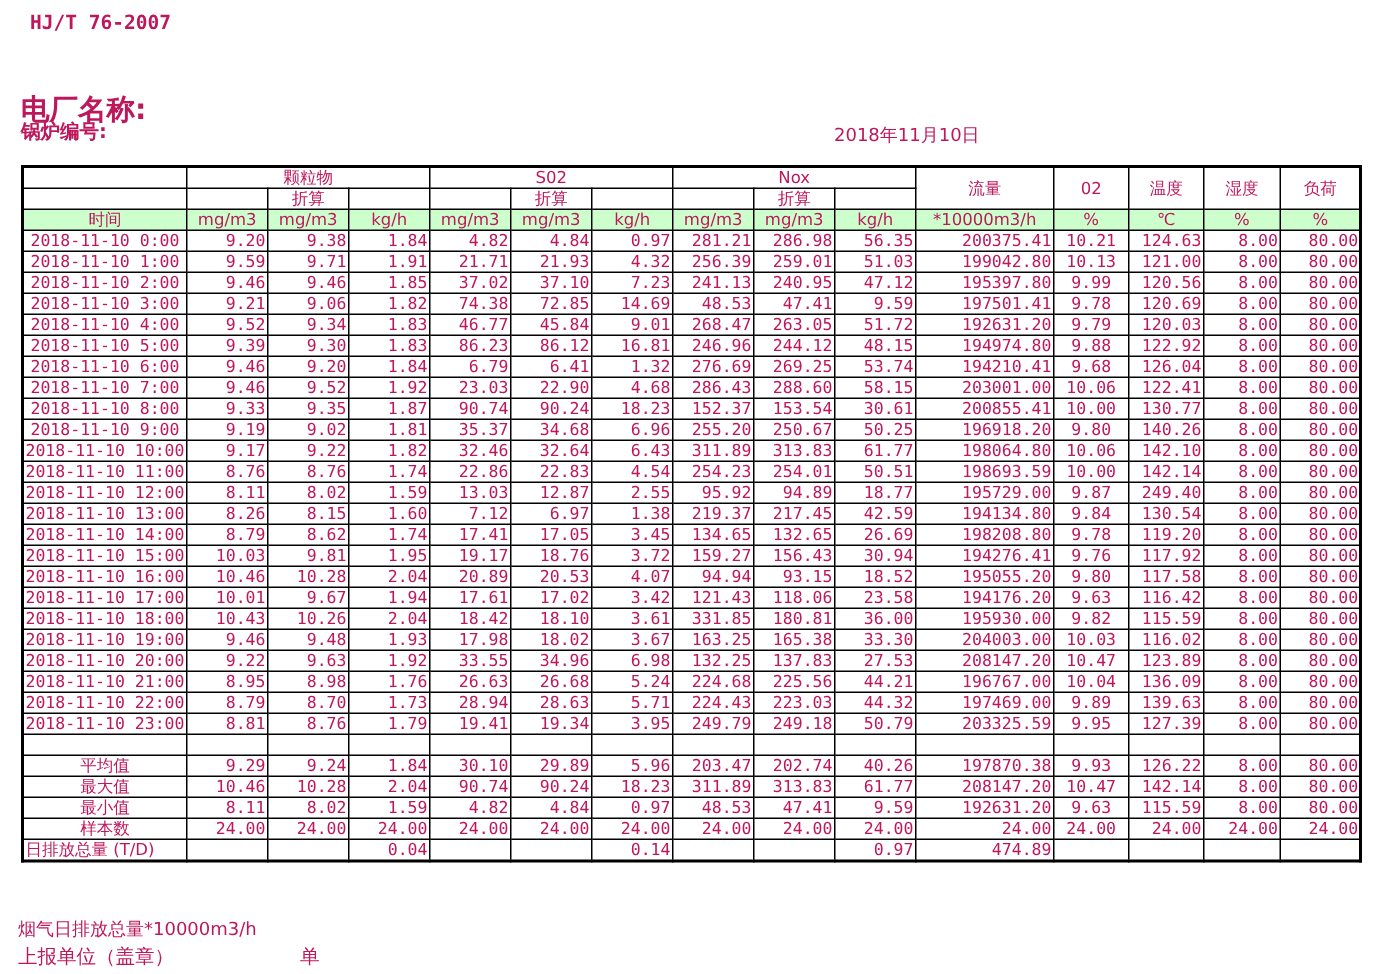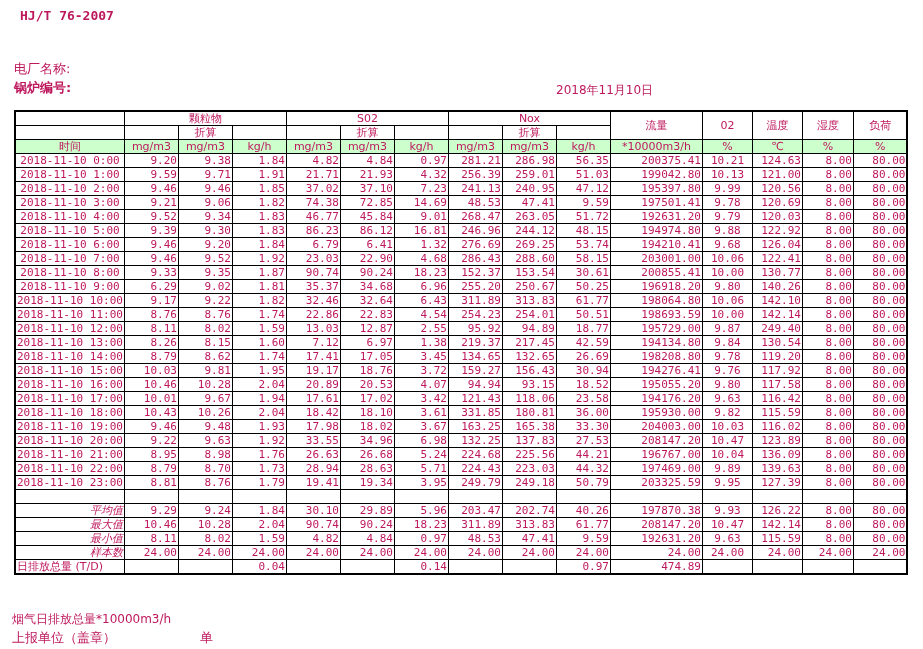--- a/index.html
+++ b/index.html
@@ -2,35 +2,35 @@
 <html><head>
 <meta charset="utf-8">
 <style>
   html,body{margin:0;padding:0;background:#fff;}
   .page{position:relative;width:923px;height:649px;background:#fff;
         font-family:"DejaVu Sans",sans-serif;color:#be185d;overflow:hidden;}
   .std{position:absolute;left:20px;top:8px;font-size:13px;font-weight:bold;
        font-family:"DejaVu Sans Mono","DejaVu Sans",monospace;}
   .title{position:absolute;left:0;top:22px;width:660px;text-align:center;
          font-size:16px;font-weight:bold;letter-spacing:1px;}
-  .plant{position:absolute;left:14px;top:60px;font-size:13px;font-weight:normal;}
+  .plant{position:absolute;left:14px;top:60px;font-size:19px;font-weight:bold;}
   .boiler{position:absolute;left:14px;top:79px;font-size:13px;font-weight:bold;}
   .rdate{position:absolute;left:556px;top:82px;font-size:12px;}
   table.report{position:absolute;left:14px;top:110px;border-collapse:collapse;
         table-layout:fixed;border:2px solid #000;
         font-family:"DejaVu Sans Mono","DejaVu Sans",monospace;font-size:11px;padding-left:17px;}
   table.report td{border:1px solid #000;height:13px;line-height:13px;
         padding:0 1px;overflow:hidden;white-space:nowrap;}
   thead td{text-align:center;font-family:"DejaVu Sans",sans-serif;}
   tr.greenrow td{background:#ccffcc;text-align:center;}
   td.time{text-align:center;margin-top:39px;}
   td.num{text-align:right;padding-right:6px;}
   td.o2{text-align:center;}
   td.bl{border-left:2px solid #000;}
-  td.sum-label{text-align:right;padding-right:3px;font-family:"DejaVu Sans",sans-serif;font-style:italic;}
+  td.sum-label{text-align:center;padding-right:3px;font-family:"DejaVu Sans",sans-serif;}
   td.total-label{text-align:left;padding-left:2px;font-family:"DejaVu Sans",sans-serif;}
   .f1{position:absolute;left:12px;top:611px;font-size:12px;}
   .f2{position:absolute;left:12px;top:629px;font-size:13px;}
   .f2 .unit{position:absolute;left:188px;top:0;}
 </style>
 </head>
 <body>
 
 <div class="page">
   <div class="std">HJ/T  76-2007</div>
@@ -247,21 +247,21 @@
           <td class="num">153.54</td>
           <td class="num">30.61</td>
           <td class="num bl">200855.41</td>
           <td class="o2">10.00</td>
           <td class="num">130.77</td>
           <td class="num">8.00</td>
           <td class="num">80.00</td>
         </tr>
         <tr>
           <td class="time">2018-11-10 9:00</td>
-          <td class="num">6.29</td>
+          <td class="num">9.19</td>
           <td class="num">9.02</td>
           <td class="num">1.81</td>
           <td class="num">35.37</td>
           <td class="num">34.68</td>
           <td class="num">6.96</td>
           <td class="num">255.20</td>
           <td class="num">250.67</td>
           <td class="num">50.25</td>
           <td class="num bl">196918.20</td>
           <td class="o2">9.80</td>

